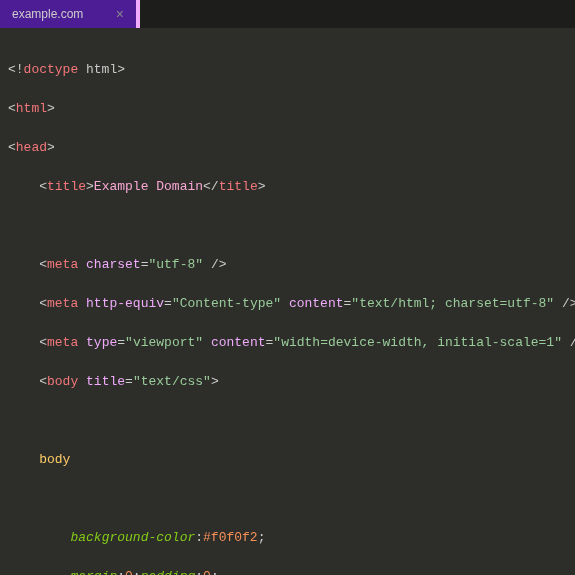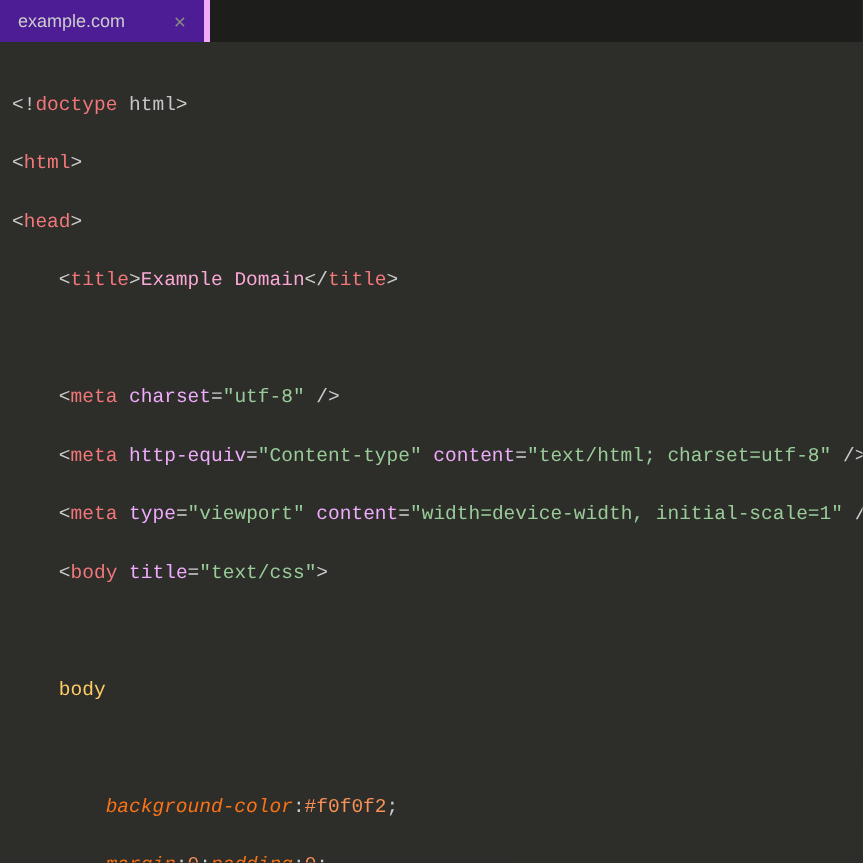--- a/index.html
+++ b/index.html
@@ -44,21 +44,21 @@
   }
   .line { display: block; }
   .c-punc    { color: #cccccc; }
   .c-doctype { color: #c7c7c7; }
   .c-doctype-kw { color: #f2777a; }
   .c-tag     { color: #f2777a; }
   .c-attr    { color: #f0abfc; }
   .c-string  { color: #99cc99; }
   .c-text    { color: #f9a8d4; }
   .c-sel     { color: #ffcc66; }
-  .c-prop    { color: #f97316; font-style: italic; }
+  .c-prop    { color: #84cc16; font-style: italic; }
   .c-num     { color: #f99157; text-align: center; }
 </style>
 </head>
 <body>
 
 <div class="tabbar">
   <div class="tab">
     <span>example.com</span>
     <span class="close">×</span>
   </div>

